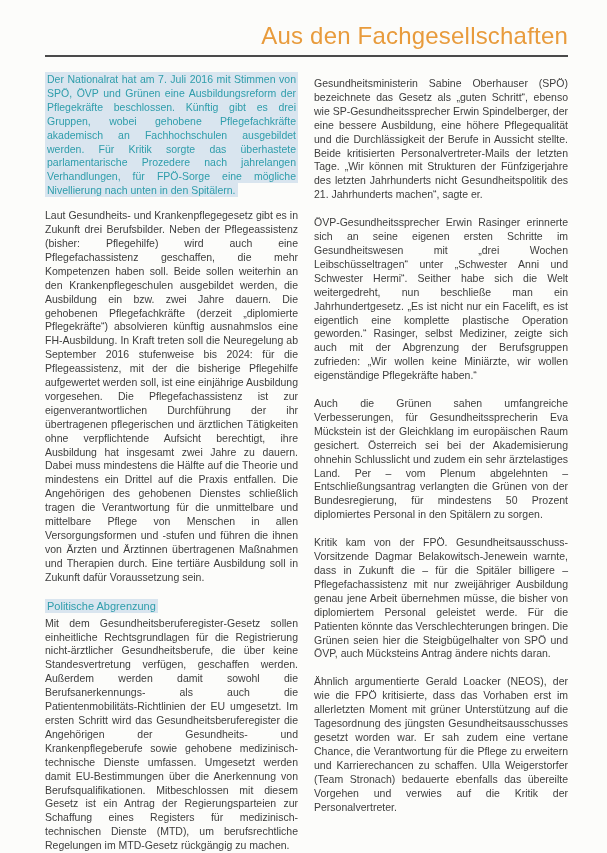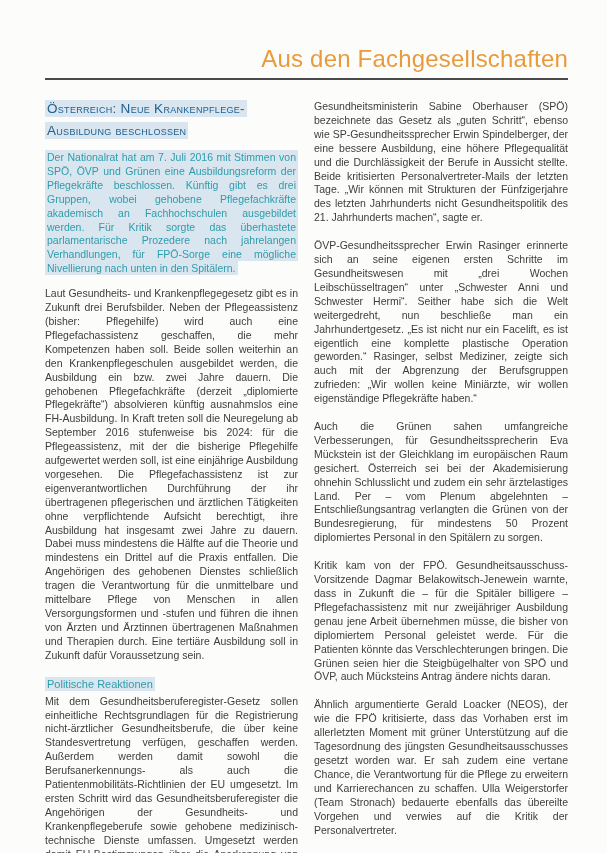--- a/index.html
+++ b/index.html
@@ -5,21 +5,21 @@
   html,body{margin:0;padding:0;background:#e9e9e7;}
   .page{
     position:relative;
     width:607px;height:853px;
     background:#fcfcfa;
     font-family:"Liberation Sans",sans-serif;
     color:#3d3d3d;
     overflow:hidden;
     box-sizing:border-box;
   }
-  .header{padding:45px 39px 0 45px;}
+  .header{padding:22px 39px 0 45px;}
   .journal-section-title{
     margin:0;
     text-align:right;
     font-size:24px;
     line-height:28px;
     font-weight:400;
     color:#e89b3c;
     letter-spacing:0.2px;
   }
   .header-rule{
@@ -103,27 +103,26 @@
 <div class="page">
 
   <div class="header">
     <h1 class="journal-section-title">Aus den Fachgesellschaften</h1>
     <div class="header-rule"></div>
   </div>
 
   <div class="columns">
 
     <div class="col left">
-      <h2 class="article-title"><span class="hl">Österreich: Neue Krankenpflege-Ausbildung beschlossen</span></h2>
 
       <p class="lead"><span class="hl">Der Nationalrat hat am 7. Juli 2016 mit Stimmen von SPÖ, ÖVP und Grünen eine Ausbildungsreform der Pflegekräfte beschlossen. Künftig gibt es drei Gruppen, wobei gehobene Pflegefachkräfte akademisch an Fachhochschulen ausgebildet werden. Für Kritik sorgte das überhastete parlamentarische Prozedere nach jahrelangen Verhandlungen, für FPÖ-Sorge eine mögliche Nivellierung nach unten in den Spitälern.</span></p>
 
       <p class="body">Laut Gesundheits- und Krankenpflegegesetz gibt es in Zukunft drei Berufsbilder. Neben der Pflegeassistenz (bisher: Pflegehilfe) wird auch eine Pflegefachassistenz geschaffen, die mehr Kompetenzen haben soll. Beide sollen weiterhin an den Krankenpflegeschulen ausgebildet werden, die Ausbildung ein bzw. zwei Jahre dauern. Die gehobenen Pflegefachkräfte (derzeit „diplomierte Pflegekräfte“) absolvieren künftig ausnahmslos eine FH-Ausbildung. In Kraft treten soll die Neuregelung ab September 2016 stufenweise bis 2024: für die Pflegeassistenz, mit der die bisherige Pflegehilfe aufgewertet werden soll, ist eine einjährige Ausbildung vorgesehen. Die Pflegefachassistenz ist zur eigenverantwortlichen Durchführung der ihr übertragenen pflegerischen und ärztlichen Tätigkeiten ohne verpflichtende Aufsicht berechtigt, ihre Ausbildung hat insgesamt zwei Jahre zu dauern. Dabei muss mindestens die Hälfte auf die Theorie und mindestens ein Drittel auf die Praxis entfallen. Die Angehörigen des gehobenen Dienstes schließlich tragen die Verantwortung für die unmittelbare und mittelbare Pflege von Menschen in allen Versorgungsformen und -stufen und führen die ihnen von Ärzten und Ärztinnen übertragenen Maßnahmen und Therapien durch. Eine tertiäre Ausbildung soll in Zukunft dafür Voraussetzung sein.</p>
 
-      <h3 class="article-subheading"><span class="hl">Politische Reaktionen</span></h3>
+      <h3 class="article-subheading"><span class="hl">Politische Abgrenzung</span></h3>
 
       <p class="body after-sub">Mit dem Gesundheitsberuferegister-Gesetz sollen einheitliche Rechtsgrundlagen für die Registrierung nicht-ärztlicher Gesundheitsberufe, die über keine Standesvertretung verfügen, geschaffen werden. Außerdem werden damit sowohl die Berufsanerkennungs- als auch die Patientenmobilitäts-Richtlinien der EU umgesetzt. Im ersten Schritt wird das Gesundheitsberuferegister die Angehörigen der Gesundheits- und Krankenpflegeberufe sowie gehobene medizinisch-technische Dienste umfassen. Umgesetzt werden damit EU-Bestimmungen über die Anerkennung von Berufsqualifikationen. Mitbeschlossen mit diesem Gesetz ist ein Antrag der Regierungsparteien zur Schaffung eines Registers für medizinisch-technischen Dienste (MTD), um berufsrechtliche Regelungen im MTD-Gesetz rückgängig zu machen.</p>
     </div>
 
     <div class="col right">
       <p class="body">Gesundheitsministerin Sabine Oberhauser (SPÖ) bezeichnete das Gesetz als „guten Schritt“, ebenso wie SP-Gesundheitssprecher Erwin Spindelberger, der eine bessere Ausbildung, eine höhere Pflegequalität und die Durchlässigkeit der Berufe in Aussicht stellte. Beide kritisierten Personalvertreter-Mails der letzten Tage. „Wir können mit Strukturen der Fünfzigerjahre des letzten Jahrhunderts nicht Gesundheitspolitik des 21. Jahrhunderts machen“, sagte er.</p>
       <p class="body">ÖVP-Gesundheitssprecher Erwin Rasinger erinnerte sich an seine eigenen ersten Schritte im Gesundheitswesen mit „drei Wochen Leibschüsseltragen“ unter „Schwester Anni und Schwester Hermi“. Seither habe sich die Welt weitergedreht, nun beschließe man ein Jahrhundertgesetz. „Es ist nicht nur ein Facelift, es ist eigentlich eine komplette plastische Operation geworden.“ Rasinger, selbst Mediziner, zeigte sich auch mit der Abgrenzung der Berufsgruppen zufrieden: „Wir wollen keine Miniärzte, wir wollen eigenständige Pflegekräfte haben.“</p>
       <p class="body">Auch die Grünen sahen umfangreiche Verbesserungen, für Gesundheitssprecherin Eva Mückstein ist der Gleichklang im europäischen Raum gesichert. Österreich sei bei der Akademisierung ohnehin Schlusslicht und zudem ein sehr ärztelastiges Land. Per – vom Plenum abgelehnten – Entschließungsantrag verlangten die Grünen von der Bundesregierung, für mindestens 50 Prozent diplomiertes Personal in den Spitälern zu sorgen.</p>
       <p class="body">Kritik kam von der FPÖ. Gesundheitsausschuss-Vorsitzende Dagmar Belakowitsch-Jenewein warnte, dass in Zukunft die – für die Spitäler billigere – Pflegefachassistenz mit nur zweijähriger Ausbildung genau jene Arbeit übernehmen müsse, die bisher von diplomiertem Personal geleistet werde. Für die Patienten könnte das Verschlechterungen bringen. Die Grünen seien hier die Steigbügelhalter von SPÖ und ÖVP, auch Mücksteins Antrag ändere nichts daran.</p>
       <p class="body">Ähnlich argumentierte Gerald Loacker (NEOS), der wie die FPÖ kritisierte, dass das Vorhaben erst im allerletzten Moment mit grüner Unterstützung auf die Tagesordnung des jüngsten Gesundheitsausschusses gesetzt worden war. Er sah zudem eine vertane Chance, die Verantwortung für die Pflege zu erweitern und Karrierechancen zu schaffen. Ulla Weigerstorfer (Team Stronach) bedauerte ebenfalls das übereilte Vorgehen und verwies auf die Kritik der Personalvertreter.</p>

